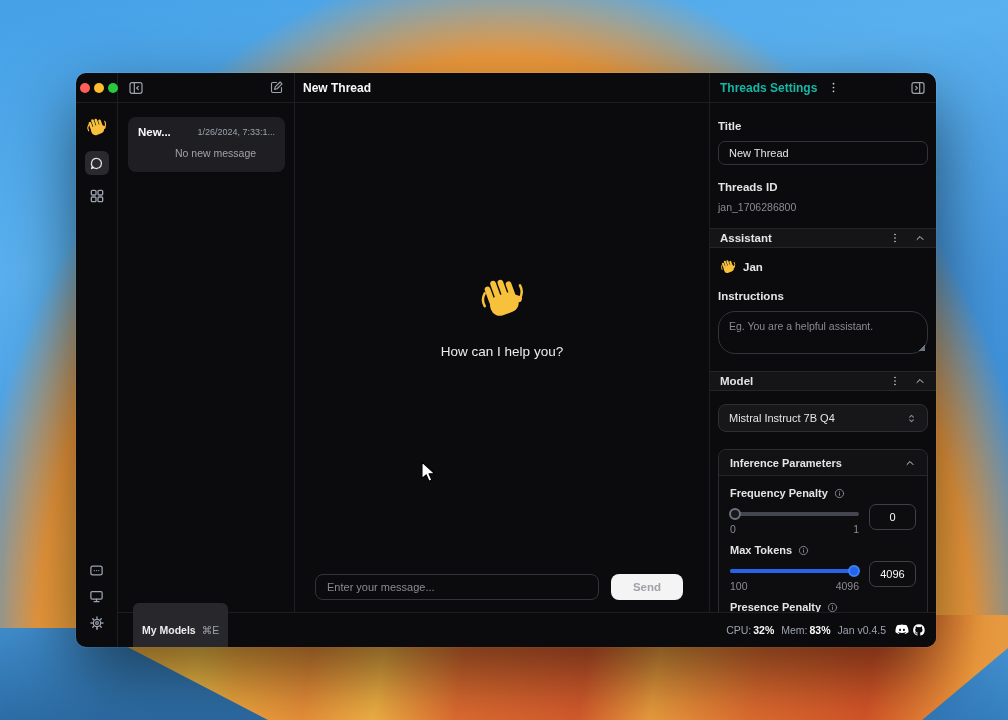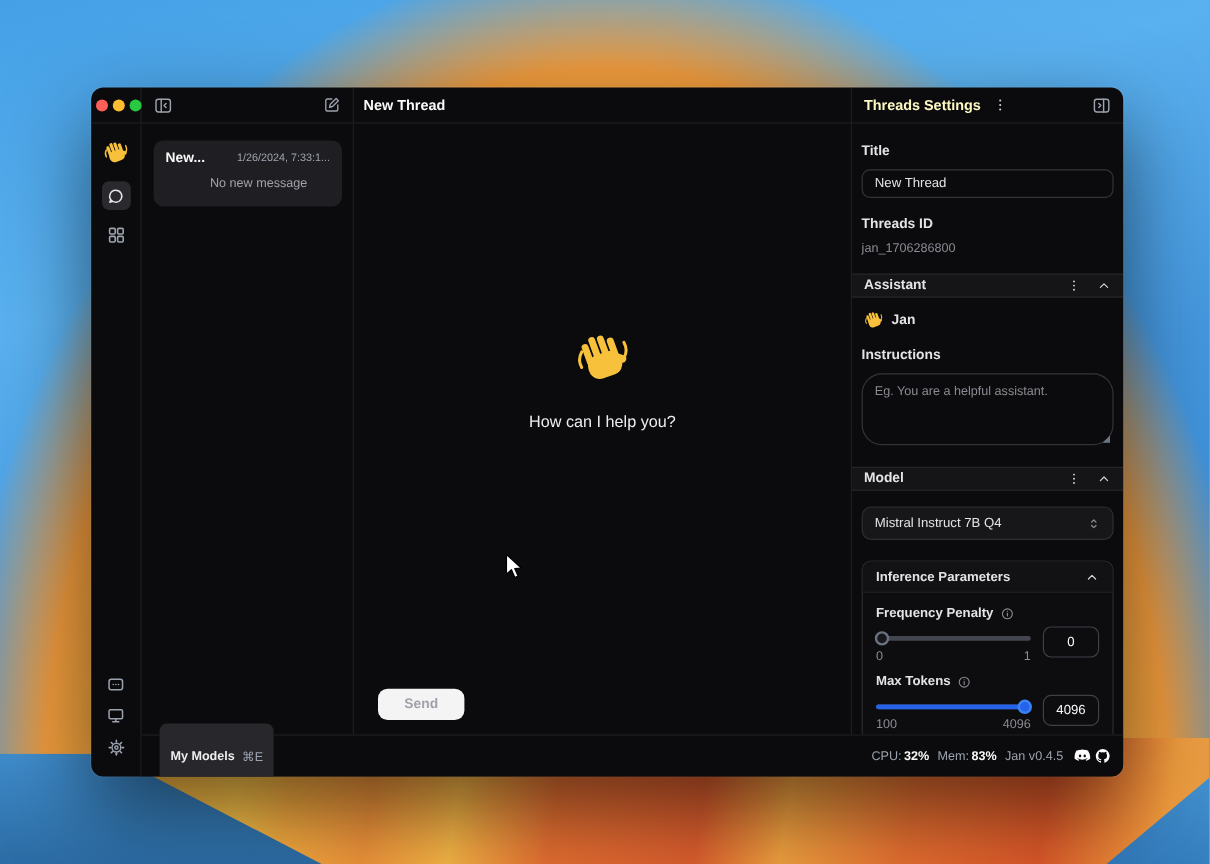--- a/index.html
+++ b/index.html
@@ -38,56 +38,56 @@
   
   .ribbon-body { position:absolute; top:30px; bottom:0; left:0; right:0; display:flex; flex-direction:column; align-items:center; padding:14px 0 16px; }
   .ribbon-icon { color:#9ca3af; display:flex; align-items:center; justify-content:center; }
   .ribbon-chat { width:24px; height:24px; border-radius:6px; background:#2a2a2e; color:#e4e4e7; margin-top:13px; }
   .ribbon-grid { margin-top:13px; }
   .ribbon-spacer { flex:1; }
   .ribbon-bottom { display:flex; flex-direction:column; gap:11px; align-items:center; }
 
   
   .thread-item { position:absolute; left:10px; top:44px; width:157px; height:55px; background:#1f1f23; border-radius:8px; padding:9px 10px; }
-  .thread-row1 { display:flex; align-items:flex-start; justify-content:space-between; }
+  .thread-row1 { display:flex; align-items:center; justify-content:space-between; }
   .thread-title { font-weight:bold; font-size:11.5px; color:#fafafa; }
   .thread-date { font-size:9px; color:#9ca3af; }
   .thread-preview { margin-top:9px; font-size:10.5px; color:#a1a1aa;margin-left:37px; }
 
   
   .main-title { font-weight:bold; font-size:12px; color:#fafafa; padding-left:8px; }
   .main-content { position:absolute; top:30px; bottom:35px; left:0; right:0; display:flex; flex-direction:column; align-items:center; justify-content:center; }
   .greet-stack { display:flex; flex-direction:column; align-items:center; transform:translateY(-40px); }
   .greet-text { margin-top:22px; font-size:13.5px; color:#ededed; }
   .composer { position:absolute; left:20px; right:26px; bottom:47px; height:26px; display:flex; gap:12px; }
   .msg-input { flex:1; background:transparent; border:1px solid #33333a; border-radius:8px; color:#e4e4e7;
     font-family:"Liberation Sans",sans-serif; font-size:11px; padding:0 11px; outline:none; }
   .msg-input::placeholder { color:#8a8a93; }
   .send-btn { width:72px; border:none; border-radius:8px; background:#f4f4f5; color:#a1a1aa; font-weight:bold;
     font-size:11.5px; font-family:"Liberation Sans",sans-serif; }
 
   
   .rp-tb { padding:0 10px; gap:10px; }
-  .rp-title { font-weight:bold; font-size:12px; color:#fef9c3; }
+  .rp-title { font-weight:bold; font-size:12px; color:#14b8a6; }
   .rp-content { position:absolute; top:30px; bottom:35px; left:0; right:0; overflow:hidden; padding:0 8px; }
   .lbl { font-weight:bold; font-size:11.5px; color:#e4e4e7; }
   .rp-content > .lbl-title { margin-top:17px; }
   .text-input { margin-top:9px; width:100%; height:24px; background:transparent; border:1px solid #33333a; border-radius:7px;
     color:#e4e4e7; font-size:11px; padding:0 10px; font-family:"Liberation Sans",sans-serif; outline:none; }
   .lbl-tid { margin-top:16px; }
   .tid-value { margin-top:8px; font-size:10.5px; color:#8a8a93; }
   .section-head { margin:15px -8px 0; height:20px; background:#151518; border-top:1px solid #26262a; border-bottom:1px solid #26262a;
     display:flex; align-items:center; padding:0 10px; }
   .section-head .lbl { font-size:11.5px; }
   .head-icons { margin-left:auto; display:flex; align-items:center; gap:13px; color:#d4d4d8; }
   .assistant-row { margin-top:11px; display:flex; align-items:center; gap:7px; padding-left:2px; }
   .assistant-name { font-weight:bold; font-size:11.5px; }
   .lbl-instructions { margin-top:15px; }
   .ta-wrap { position:relative; margin-top:9px; }
-  .instructions-ta { width:100%; height:60px; background:transparent; border:1px solid #33333a; border-radius:17px; resize:none;
+  .instructions-ta { width:100%; height:43px; background:transparent; border:1px solid #33333a; border-radius:17px; resize:none;
     color:#e4e4e7; font-size:10.5px; padding:8px 10px; font-family:"Liberation Sans",sans-serif; outline:none; }
   .instructions-ta::placeholder { color:#8a8a93; }
   .resize-corner { position:absolute; right:3px; bottom:5px; width:7px; height:7px;
     background:linear-gradient(135deg,transparent 55%,#6b7280 55%); }
   .model-select { margin-top:13px; height:28px; border:1px solid #2f2f33; background:#17171a; border-radius:8px;
     display:flex; align-items:center; padding:0 10px; color:#e4e4e7; font-size:11px; }
   .model-select .head-icons { color:#8a8a93; }
 
   .inf-card { margin-top:17px; border:1px solid #2c2c31; border-radius:8px; background:#0d0d10; }
   .inf-head { height:26px; background:#121215; border-bottom:1px solid #26262a; border-radius:8px 8px 0 0;
@@ -262,20 +262,21 @@
         <div class="greet-stack">
           <span>
             <svg width="46" height="46" viewBox="0 0 64 64">
                 <use href="#wavehand"></use>
               </svg>
           </span>
           <span class="greet-text">How can I help you?</span>
         </div>
       </div>
       <div class="composer">
+        <input class="msg-input" placeholder="Enter your message..." style="">
         <button class="send-btn">Send</button>
       </div>
     </div>
 
     <div class="col col-right">
       <div class="tb rp-tb">
         <span class="rp-title">Threads Settings</span>
         <span class="ribbon-icon" style="color:#d4d4d8">
           <svg width="13" height="13" viewBox="0 0 24 24">
               <use href="#kebab"></use>

